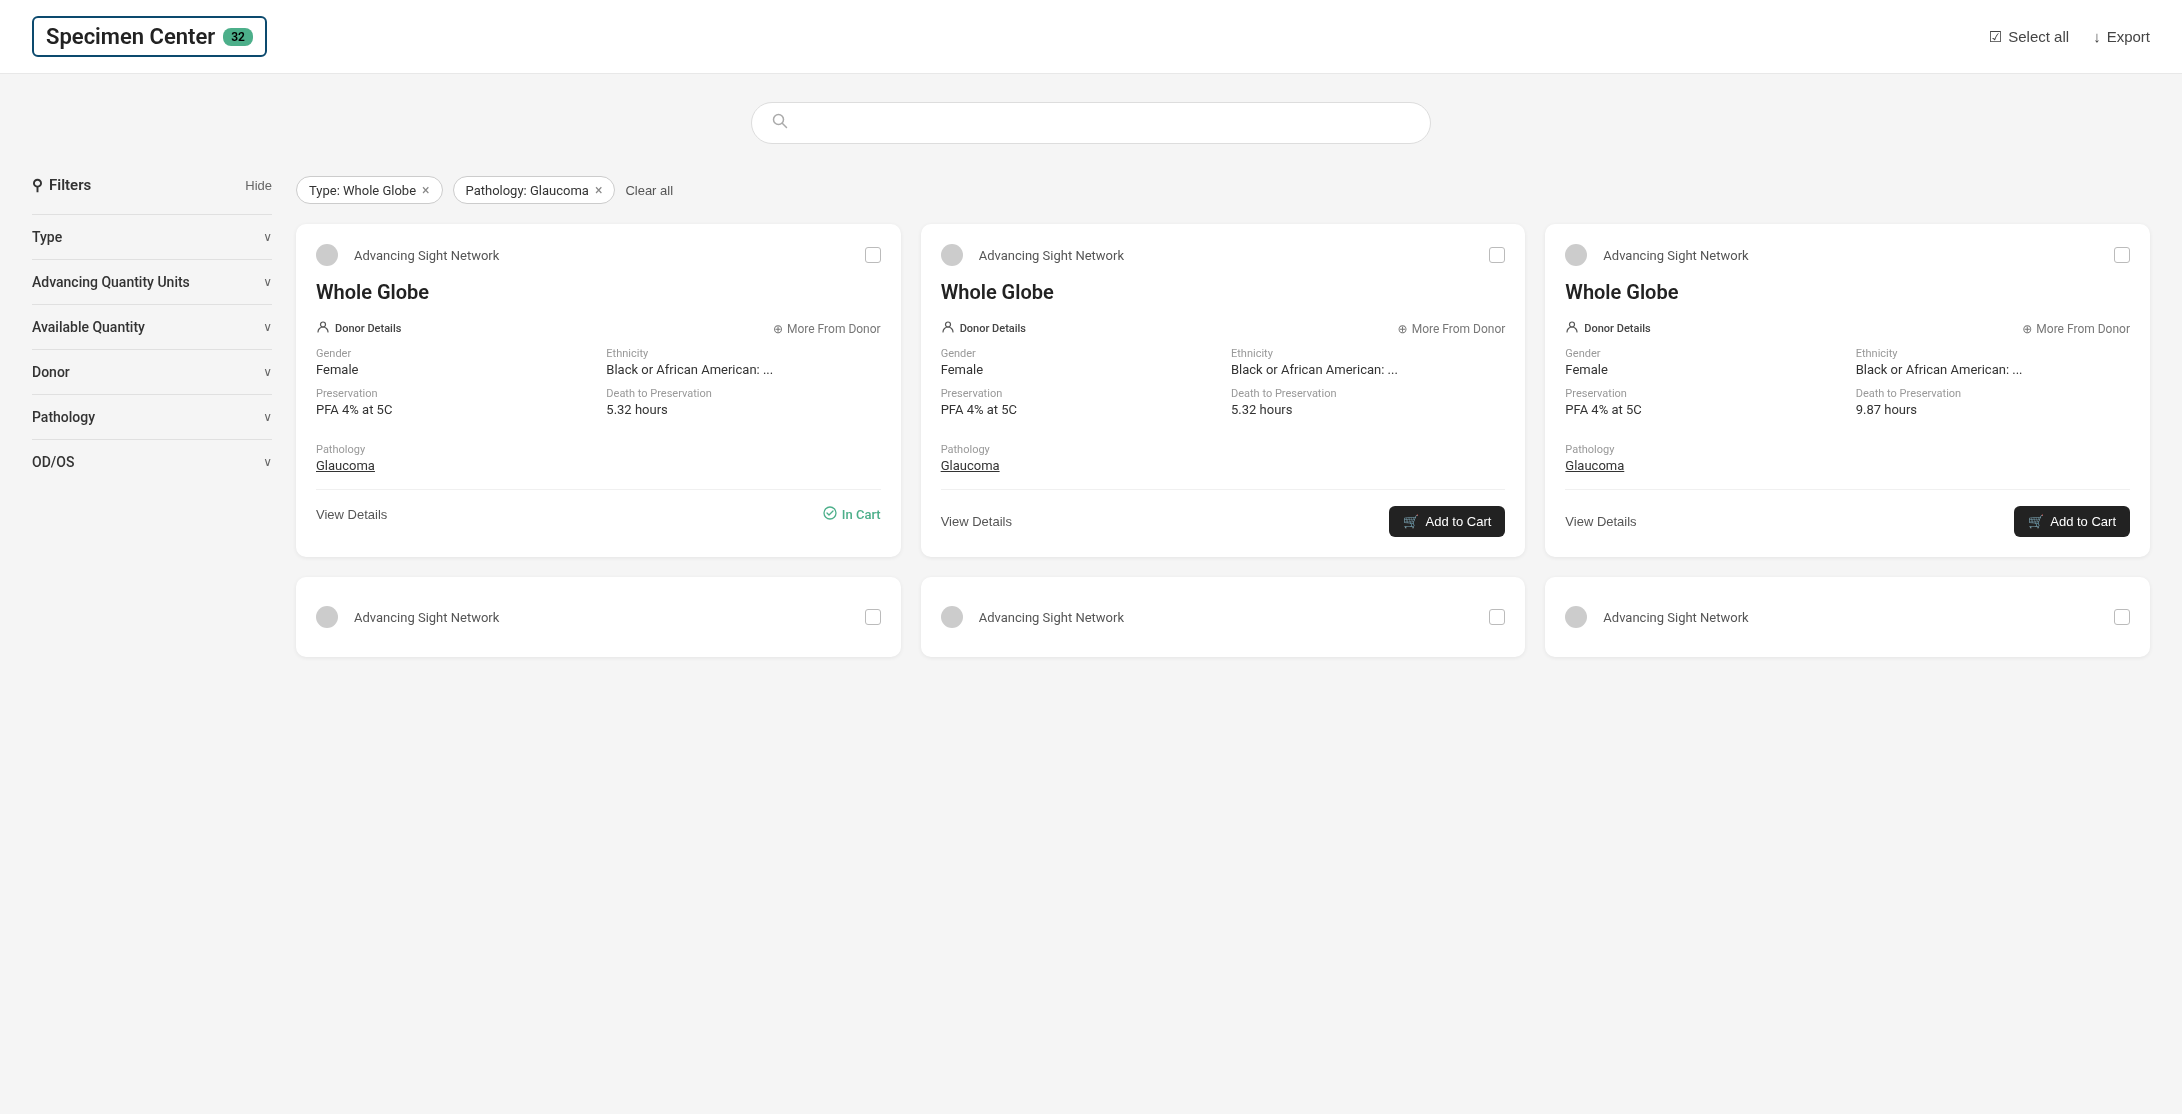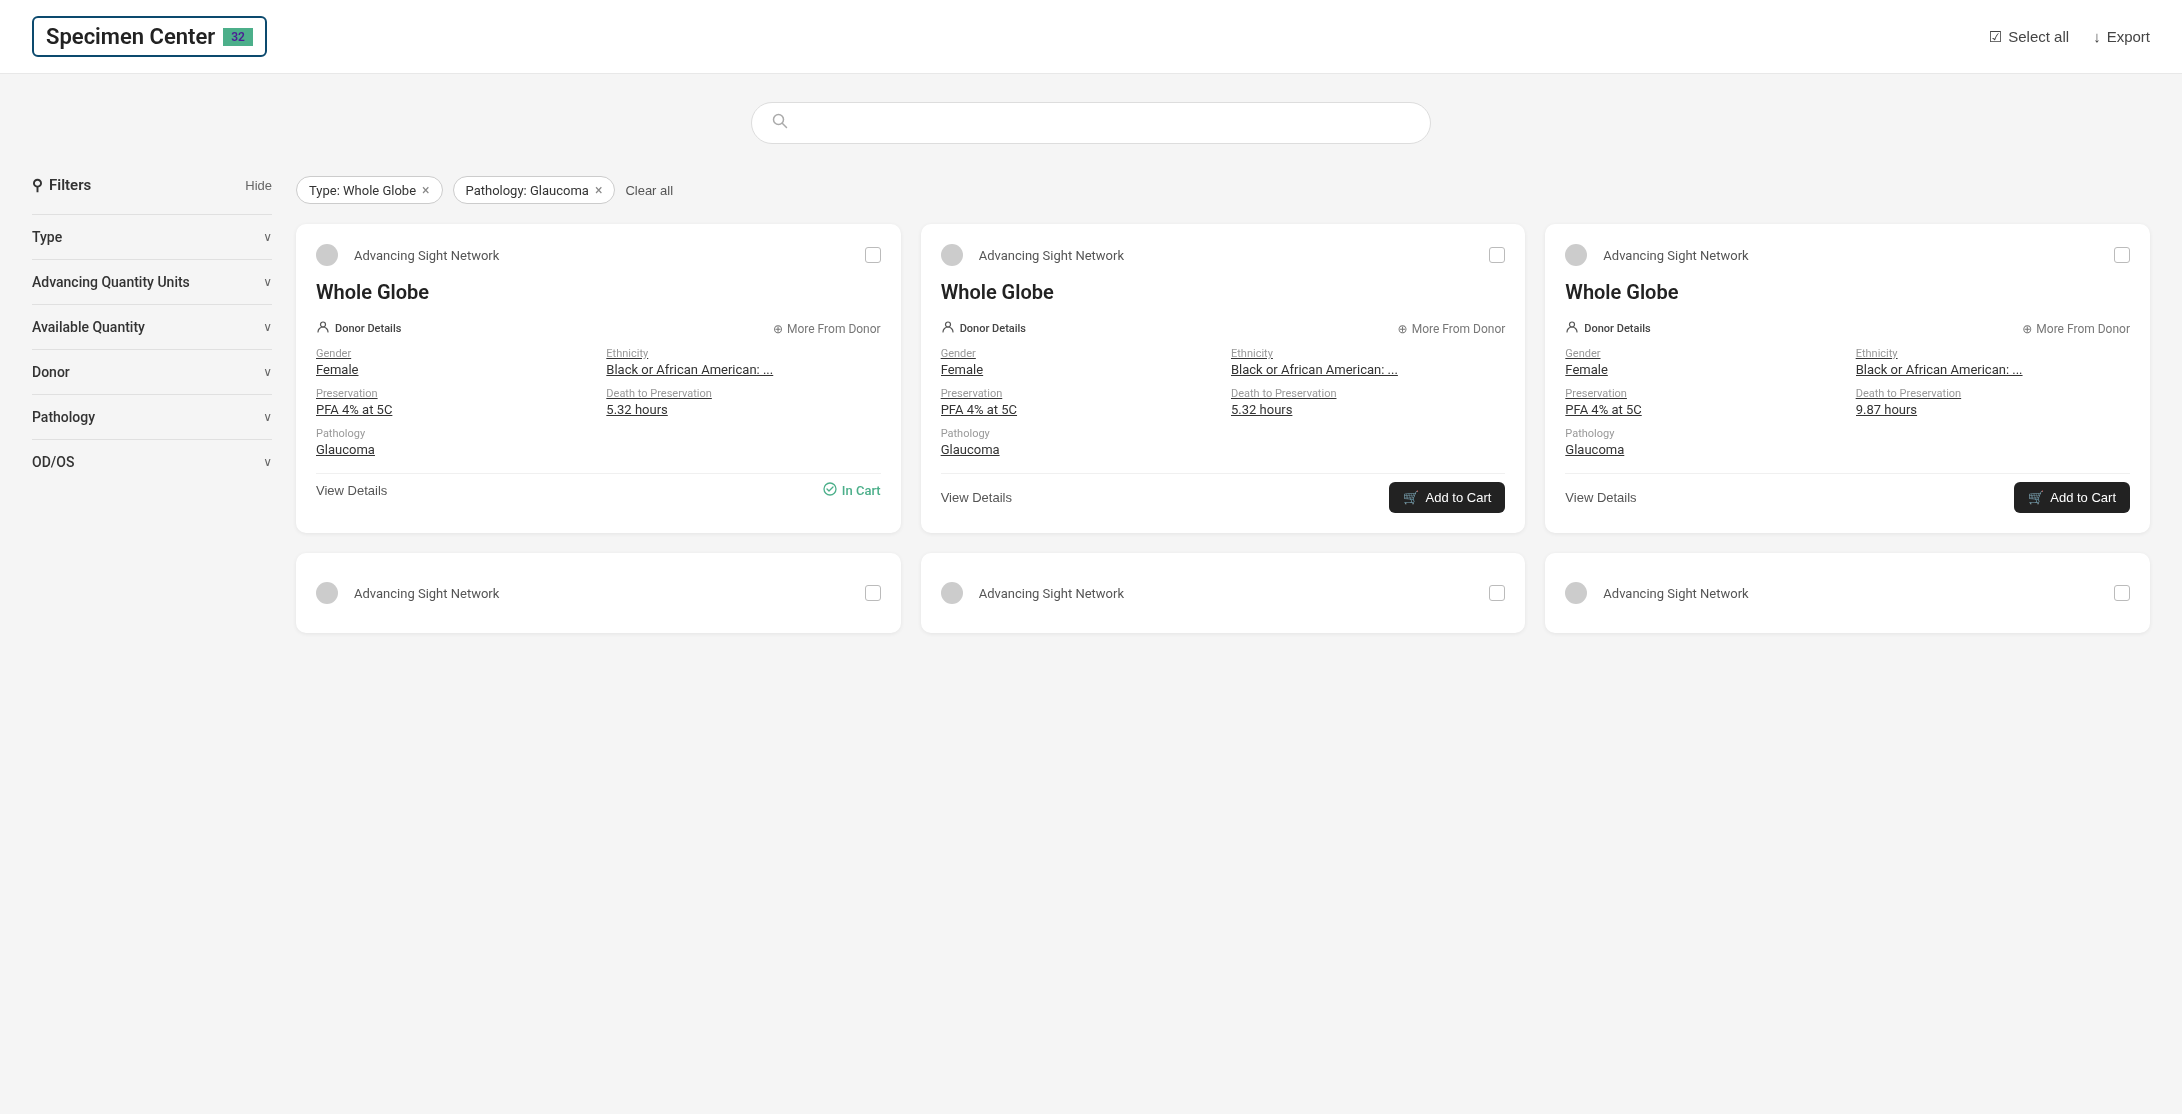--- a/index.html
+++ b/index.html
@@ -24,24 +24,24 @@
       align-items: center;
       gap: 10px;
     }
     .page-title-text {
       font-size: 22px;
       font-weight: 600;
       color: #222;
     }
     .count-badge {
       background: #4caf8a;
-      color: #4c1d95;
+      color: #000000;
       font-size: 12px;
       font-weight: 600;
-      border-radius: 0;
+      border-radius: 8px;
       padding: 2px 8px;
     }
     .title-box {
       border: 2px solid #0c4a6e;
       border-radius: 6px;
       padding: 6px 12px;
       display: flex;
       align-items: center;
       gap: 8px;
     }
@@ -264,22 +264,21 @@
       gap: 4px;
       font-size: 12px;
       color: #777;
     }
 
     
     .fields-grid {
       display: grid;
       grid-template-columns: 1fr 1fr;
       gap: 10px 16px;
-      margin-bottom: 10px;
-      text-decoration: underline;
+      margin-bottom: 26px;
     }
     .field-group label {
       display: block;
       font-size: 11px;
       color: #999;
       margin-bottom: 2px;
     }
     .field-group .field-value {
       font-size: 13px;
       color: #333;
@@ -301,21 +300,21 @@
       color: #333;
       text-decoration: underline;
     }
 
     
     .card-footer {
       display: flex;
       align-items: center;
       justify-content: space-between;
       margin-top: 16px;
-      padding-top: 8px;
+      padding-top: 16px;
       border-top: 1px solid #f0f0f0;
     }
     .view-details-btn {
       background: none;
       border: none;
       font-size: 13px;
       color: #555;
       cursor: pointer;
       font-weight: 500;
     }

